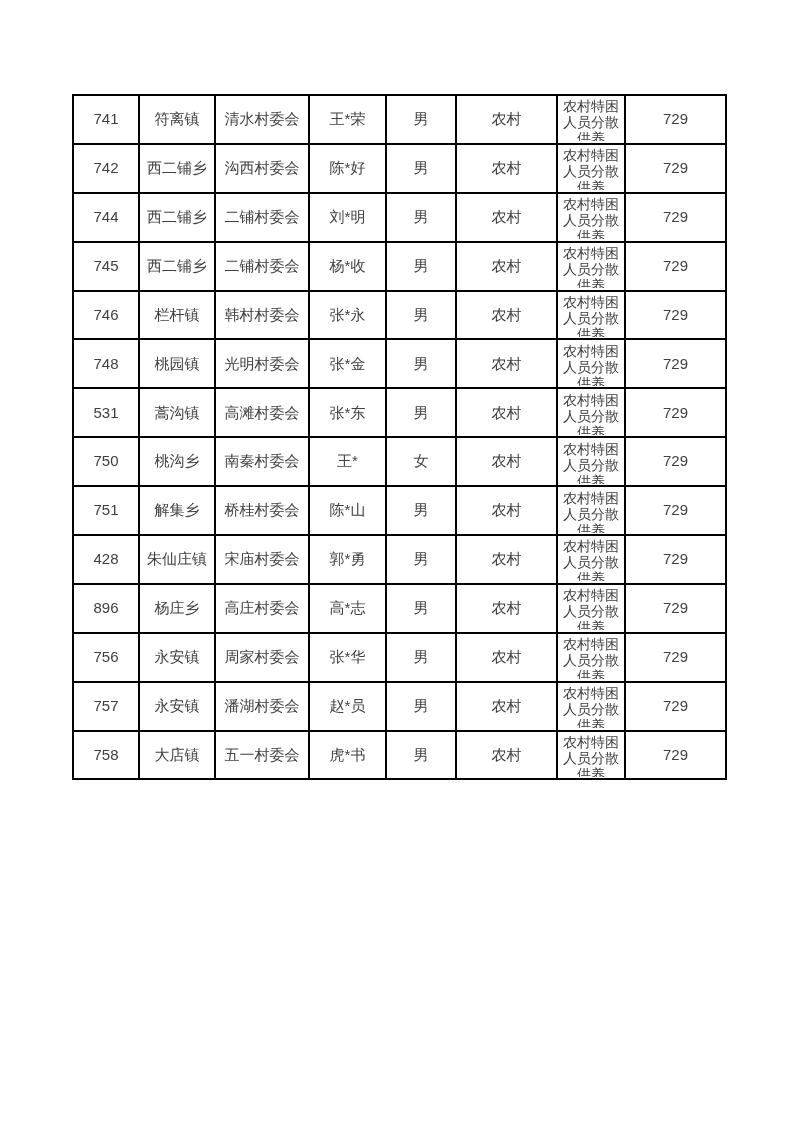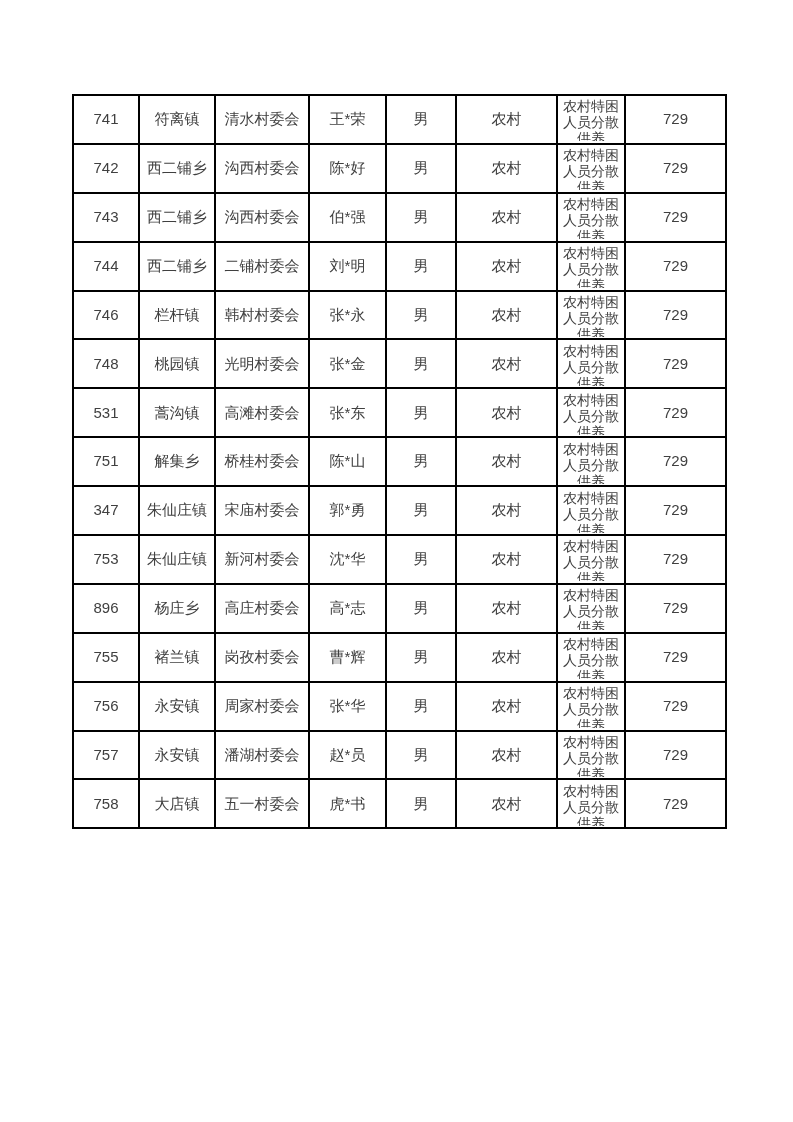--- a/index.html
+++ b/index.html
@@ -91,44 +91,44 @@
     <td>沟西村委会</td>
     <td>陈*好</td>
     <td>男</td>
     <td>农村</td>
     <td class="support-cell">
       <div class="support-clip">农村特困人员分散供养</div>
     </td>
     <td>729</td>
   </tr>
         <tr>
-    <td>743</td>
-    <td>西二铺乡</td>
-    <td>沟西村委会</td>
-    <td>伯*强</td>
-    <td>男</td>
-    <td>农村</td>
-    <td class="support-cell">
-      <div class="support-clip">农村特困人员分散供养</div>
-    </td>
-    <td>729</td>
-  </tr>
-        <tr>
     <td>744</td>
     <td>西二铺乡</td>
     <td>二铺村委会</td>
     <td>刘*明</td>
     <td>男</td>
     <td>农村</td>
     <td class="support-cell">
       <div class="support-clip">农村特困人员分散供养</div>
     </td>
     <td>729</td>
   </tr>
         <tr>
+    <td>745</td>
+    <td>西二铺乡</td>
+    <td>二铺村委会</td>
+    <td>杨*收</td>
+    <td>男</td>
+    <td>农村</td>
+    <td class="support-cell">
+      <div class="support-clip">农村特困人员分散供养</div>
+    </td>
+    <td>729</td>
+  </tr>
+        <tr>
     <td>746</td>
     <td>栏杆镇</td>
     <td>韩村村委会</td>
     <td>张*永</td>
     <td>男</td>
     <td>农村</td>
     <td class="support-cell">
       <div class="support-clip">农村特困人员分散供养</div>
     </td>
     <td>729</td>
@@ -151,72 +151,60 @@
     <td>高滩村委会</td>
     <td>张*东</td>
     <td>男</td>
     <td>农村</td>
     <td class="support-cell">
       <div class="support-clip">农村特困人员分散供养</div>
     </td>
     <td>729</td>
   </tr>
         <tr>
+    <td>750</td>
+    <td>桃沟乡</td>
+    <td>南秦村委会</td>
+    <td>王*</td>
+    <td>女</td>
+    <td>农村</td>
+    <td class="support-cell">
+      <div class="support-clip">农村特困人员分散供养</div>
+    </td>
+    <td>729</td>
+  </tr>
+        <tr>
     <td>751</td>
     <td>解集乡</td>
     <td>桥桂村委会</td>
     <td>陈*山</td>
     <td>男</td>
     <td>农村</td>
     <td class="support-cell">
       <div class="support-clip">农村特困人员分散供养</div>
     </td>
     <td>729</td>
   </tr>
         <tr>
-    <td>347</td>
+    <td>428</td>
     <td>朱仙庄镇</td>
     <td>宋庙村委会</td>
     <td>郭*勇</td>
-    <td>男</td>
-    <td>农村</td>
-    <td class="support-cell">
-      <div class="support-clip">农村特困人员分散供养</div>
-    </td>
-    <td>729</td>
-  </tr>
-        <tr>
-    <td>753</td>
-    <td>朱仙庄镇</td>
-    <td>新河村委会</td>
-    <td>沈*华</td>
     <td>男</td>
     <td>农村</td>
     <td class="support-cell">
       <div class="support-clip">农村特困人员分散供养</div>
     </td>
     <td>729</td>
   </tr>
         <tr>
     <td>896</td>
     <td>杨庄乡</td>
     <td>高庄村委会</td>
     <td>高*志</td>
-    <td>男</td>
-    <td>农村</td>
-    <td class="support-cell">
-      <div class="support-clip">农村特困人员分散供养</div>
-    </td>
-    <td>729</td>
-  </tr>
-        <tr>
-    <td>755</td>
-    <td>褚兰镇</td>
-    <td>岗孜村委会</td>
-    <td>曹*辉</td>
     <td>男</td>
     <td>农村</td>
     <td class="support-cell">
       <div class="support-clip">农村特困人员分散供养</div>
     </td>
     <td>729</td>
   </tr>
         <tr>
     <td>756</td>
     <td>永安镇</td>

